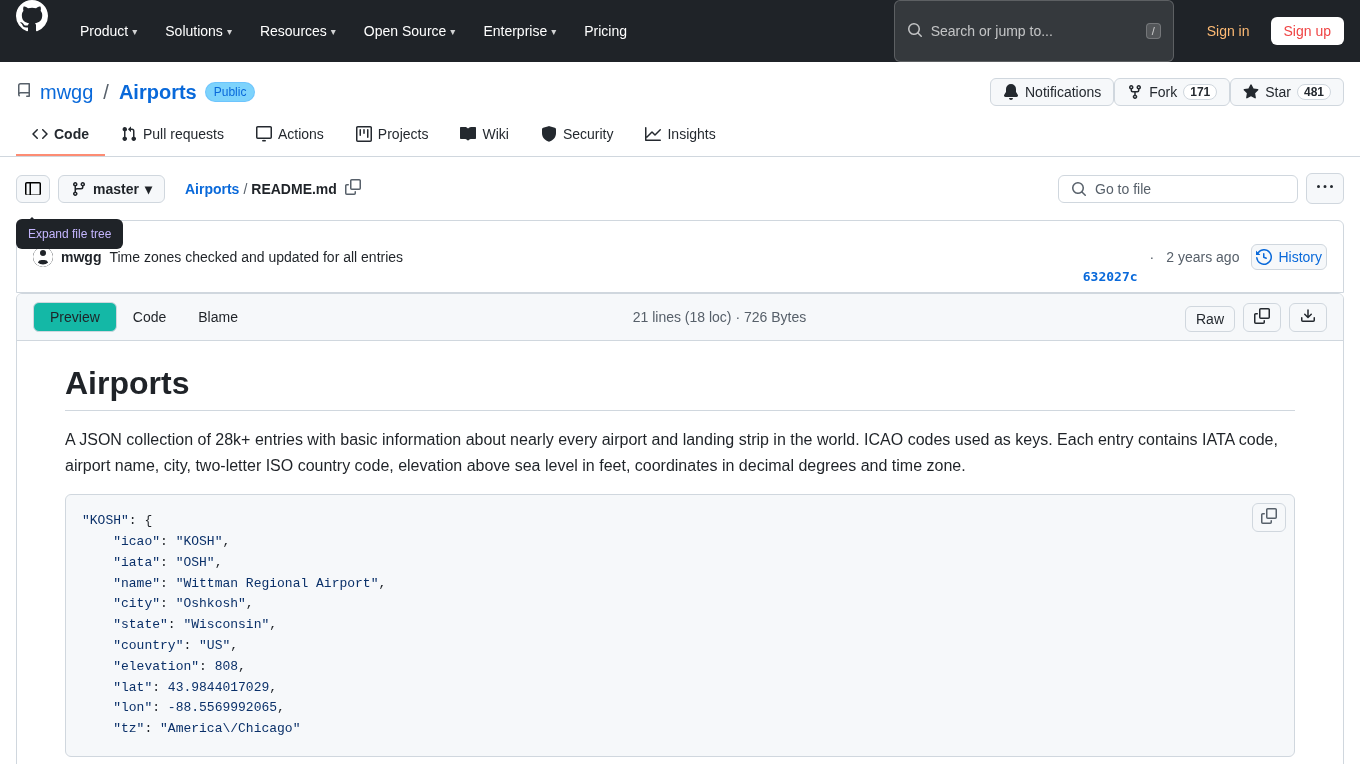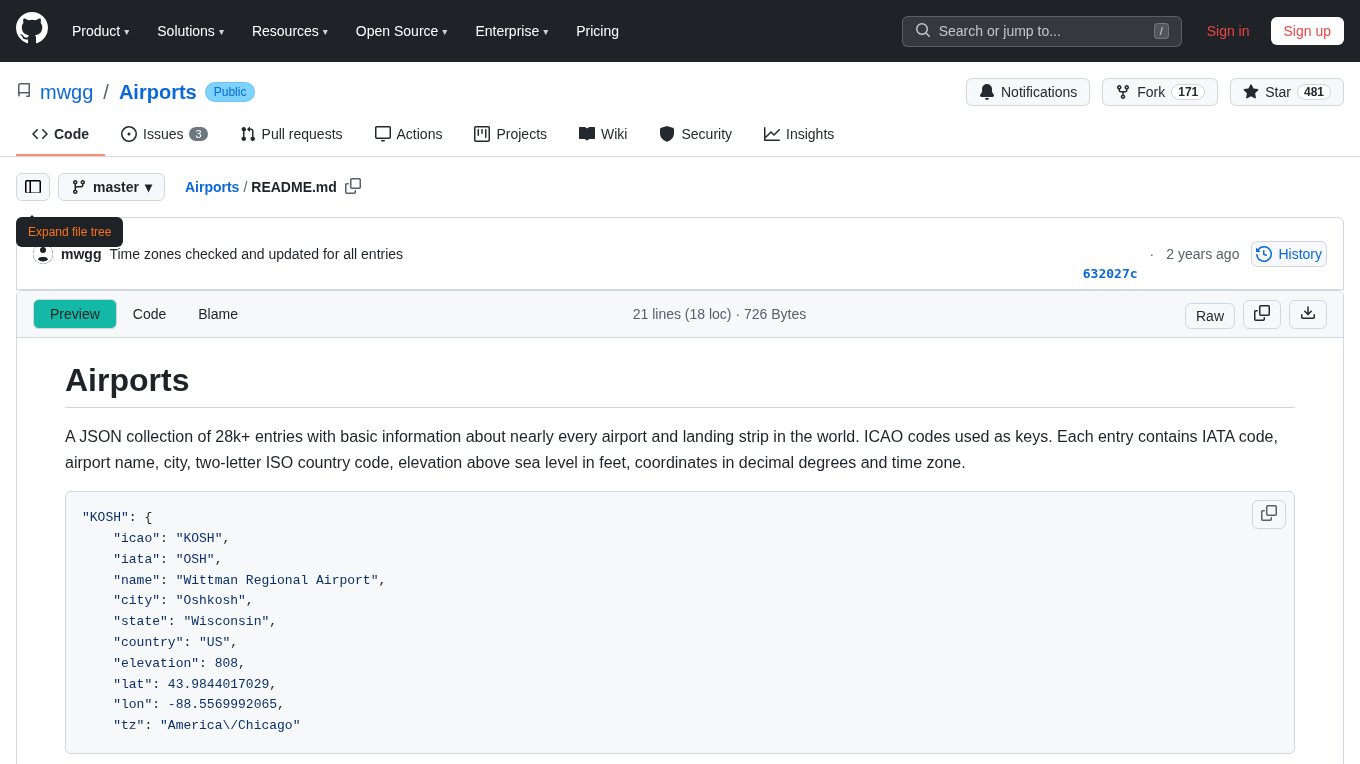--- a/index.html
+++ b/index.html
@@ -1,40 +1,40 @@
 <!DOCTYPE html>
 <html><head>
   <meta charset="utf-8">
   <style>
     * { box-sizing: border-box; margin: 0; padding: 0; }
     body { font-family: -apple-system, BlinkMacSystemFont, "Segoe UI", Helvetica, Arial, sans-serif; font-size: 14px; color: #1f2328; background: #fff; }
     
     
-    .header { background: #1f2328; height: 62px; display: flex; align-items: center; padding: 0 16px; gap: 12px; }
+    .header { background: #1f2328; height: 62px; display: flex; padding: 0 16px; gap: 20px; }
     .header-logo { color: #fff; font-size: 24px; cursor: pointer; flex-shrink: 0; }
     .header-nav { display: flex; align-items: center; gap: 4px; flex: 1; }
     .header-nav-item { color: #fff; padding: 8px 12px; font-size: 14px; font-weight: 500; cursor: pointer; border-radius: 6px; display: flex; align-items: center; gap: 4px; }
     .header-nav-item .chevron { font-size: 10px; opacity: 0.8; }
     .header-search { display: flex; align-items: center; background: rgba(255,255,255,0.1); border: 1px solid rgba(255,255,255,0.2); border-radius: 6px; padding: 5px 12px; gap: 8px; min-width: 280px; cursor: text; }
     .header-search-icon { color: rgba(255,255,255,0.7); }
     .header-search-text { color: rgba(255,255,255,0.7); font-size: 14px; flex: 1; }
     .header-search-kbd { background: rgba(255,255,255,0.15); border: 1px solid rgba(255,255,255,0.2); border-radius: 4px; padding: 1px 5px; color: rgba(255,255,255,0.7); font-size: 11px; }
     .header-actions { display: flex; align-items: center; gap: 8px; }
-    .btn-sign-in { color: #ef4444; padding: 5px 12px; font-size: 14px; cursor: pointer; border-radius: 6px; border: 1px solid transparent; }
+    .btn-sign-in { color: #fdba74; padding: 5px 12px; font-size: 14px; cursor: pointer; border-radius: 6px; border: 1px solid transparent; }
     .btn-sign-up { background: #fff; color: #ef4444; padding: 5px 12px; font-size: 14px; font-weight: 500; cursor: pointer; border-radius: 6px; border: 1px solid rgba(255,255,255,0.3); }
 
     
     .repo-header { background: #fff; border-bottom: 1px solid #d0d7de; padding: 16px 16px 0; }
     .repo-title { display: flex; align-items: center; gap: 8px; margin-bottom: 12px; }
     .repo-owner-icon { color: #57606a; }
     .repo-owner { color: #0969da; font-size: 20px; font-weight: 400; cursor: pointer; }
     .repo-sep { color: #57606a; font-size: 20px; margin: 0 2px; }
     .repo-name { color: #0969da; font-size: 20px; font-weight: 600; cursor: pointer; }
     .repo-badge { background: #7dd3fc; color: #0969da; border: 1px solid #54aeff66; border-radius: 20px; padding: 2px 8px; font-size: 12px; font-weight: 500; }
-    .repo-actions { margin-left: auto; display: flex; align-items: center; gap: 12px; }
+    .repo-actions { margin-left: auto; display: flex; align-items: center; gap: 0; }
     .repo-action-btn { display: flex; align-items: center; gap: 6px; padding: 5px 12px; font-size: 14px; border: 1px solid #d0d7de; border-radius: 6px; cursor: pointer; background: #f6f8fa; color: #24292f; font-weight: 500; }
     .repo-action-count { background: #fff; border: 1px solid #d0d7de; border-radius: 10px; padding: 0 6px; font-size: 12px; font-weight: 600; }
 
     
     .repo-nav { display: flex; align-items: center; gap: 0; overflow-x: auto; }
     .repo-nav-item { display: flex; align-items: center; gap: 6px; padding: 8px 16px 12px; font-size: 14px; cursor: pointer; color: #24292f; border-bottom: 2px solid transparent; white-space: nowrap; }
     .repo-nav-item.active { font-weight: 600; border-bottom-color: #fd8c73; }
     .repo-nav-item .badge { background: #6e7781; color: #fff; border-radius: 20px; padding: 1px 6px; font-size: 11px; }
 
     
@@ -82,21 +82,21 @@
     
     .code-block { background: #f6f8fa; border: 1px solid #d0d7de; border-radius: 6px; padding: 16px; font-family: "SFMono-Regular", Consolas, "Liberation Mono", Menlo, monospace; font-size: 13px; line-height: 1.6; overflow-x: auto; position: relative; margin-top: 16px; }
     .code-copy-btn { position: absolute; top: 8px; right: 8px; background: #f6f8fa; border: 1px solid #d0d7de; border-radius: 6px; padding: 4px 8px; cursor: pointer; color: #57606a; }
     .code-key { color: #0a3069; }
     .code-value-str { color: #0a3069; }
     .code-value-num { color: #0a3069; }
     .code-punct { color: #1f2328; }
     .tooltip-wrapper { position: relative; display: inline-block; }
 
     
-    .expand-tooltip { position: absolute; background: #1f2328; color: #f97316; padding: 8px 12px; border-radius: 6px; font-size: 12px; white-space: nowrap; top: 44px; left: 0; z-index: 100; }
+    .expand-tooltip { position: absolute; background: #1f2328; color: #c4b5fd; padding: 8px 12px; border-radius: 6px; font-size: 12px; white-space: nowrap; top: 44px; left: 0; z-index: 100; }
     .expand-tooltip::before { content: ''; position: absolute; top: -6px; left: 12px; border: 4px solid transparent; border-bottom-color: #1f2328; }
   </style>
 </head>
 <body>
 
 <header class="header">
   <div class="header-logo">
     <svg height="32" viewBox="0 0 16 16" width="32" fill="white">
       <path d="M8 0c4.42 0 8 3.58 8 8a8.013 8.013 0 0 1-5.45 7.59c-.4.08-.55-.17-.55-.38 0-.27.01-1.13.01-2.2 0-.75-.25-1.23-.54-1.48 1.78-.2 3.65-.88 3.65-3.95 0-.88-.31-1.59-.82-2.15.08-.2.36-1.02-.08-2.12 0 0-.67-.22-2.2.82-.64-.18-1.32-.27-2-.27-.68 0-1.36.09-2 .27-1.53-1.03-2.2-.82-2.2-.82-.44 1.1-.16 1.92-.08 2.12-.51.56-.82 1.28-.82 2.15 0 3.06 1.86 3.75 3.64 3.95-.23.2-.44.55-.51 1.07-.46.21-1.61.55-2.33-.66-.15-.24-.6-.83-1.23-.82-.67.01-.27.38.01.53.34.19.73.9.82 1.13.16.45.68 1.31 2.69.94 0 .67.01 1.3.01 1.49 0 .21-.15.45-.55.38A7.995 7.995 0 0 1 0 8c0-4.42 3.58-8 8-8Z"></path>
     </svg>
@@ -181,28 +181,20 @@
 
   <nav class="repo-nav">
     <div class="repo-nav-item active">
       <svg width="16" height="16" viewBox="0 0 16 16" fill="currentColor">
         <path d="m11.28 3.22 4.25 4.25a.75.75 0 0 1 0 1.06l-4.25 4.25a.749.749 0 0 1-1.275-.326.749.749 0 0 1 .215-.734L13.94 8l-3.72-3.72a.749.749 0 0 1 .326-1.275.749.749 0 0 1 .734.215Zm-6.56 0a.751.751 0 0 1 1.042.018.751.751 0 0 1 .018 1.042L2.06 8l3.72 3.72a.749.749 0 0 1-.326 1.275.749.749 0 0 1-.734-.215L.47 8.53a.75.75 0 0 1 0-1.06Z"></path>
       </svg>
       <span>Code</span>
     </div>
     <div class="repo-nav-item">
       <svg width="16" height="16" viewBox="0 0 16 16" fill="currentColor">
-        <path d="M8 9.5a1.5 1.5 0 1 0 0-3 1.5 1.5 0 0 0 0 3Z"></path>
-        <path d="M8 0a8 8 0 1 1 0 16A8 8 0 0 1 8 0ZM1.5 8a6.5 6.5 0 1 0 13 0 6.5 6.5 0 0 0-13 0Z"></path>
-      </svg>
-      <span>Issues</span>
-      <span class="badge">3</span>
-    </div>
-    <div class="repo-nav-item">
-      <svg width="16" height="16" viewBox="0 0 16 16" fill="currentColor">
         <path d="M1.5 3.25a2.25 2.25 0 1 1 3 2.122v5.256a2.251 2.251 0 1 1-1.5 0V5.372A2.25 2.25 0 0 1 1.5 3.25Zm5.677-.177L9.573.677A.25.25 0 0 1 10 .854V2.5h1A2.5 2.5 0 0 1 13.5 5v5.628a2.251 2.251 0 1 1-1.5 0V5a1 1 0 0 0-1-1h-1v1.646a.25.25 0 0 1-.427.177L7.177 3.427a.25.25 0 0 1 0-.354Z"></path>
       </svg>
       <span>Pull requests</span>
     </div>
     <div class="repo-nav-item">
       <svg width="16" height="16" viewBox="0 0 16 16" fill="currentColor">
         <path d="M0 1.75C0 .784.784 0 1.75 0h12.5C15.216 0 16 .784 16 1.75v9.5A1.75 1.75 0 0 1 14.25 13H8.06l.038 1.096h1.152a.75.75 0 0 1 0 1.5H6.75a.75.75 0 0 1 0-1.5h1.152l.038-1.096H1.75A1.75 1.75 0 0 1 0 11.25Zm1.75-.25a.25.25 0 0 0-.25.25v9.5c0 .138.112.25.25.25h12.5a.25.25 0 0 0 .25-.25v-9.5a.25.25 0 0 0-.25-.25Z"></path>
       </svg>
       <span>Actions</span>
     </div>
@@ -261,20 +253,33 @@
         <span class="breadcrumb-current">README.md</span>
         <button class="copy-icon-btn">
           <svg width="16" height="16" viewBox="0 0 16 16" fill="currentColor">
             <path d="M0 6.75C0 5.784.784 5 1.75 5h1.5a.75.75 0 0 1 0 1.5h-1.5a.25.25 0 0 0-.25.25v7.5c0 .138.112.25.25.25h7.5a.25.25 0 0 0 .25-.25v-1.5a.75.75 0 0 1 1.5 0v1.5A1.75 1.75 0 0 1 9.25 16h-7.5A1.75 1.75 0 0 1 0 14.25Z"></path>
             <path d="M5 1.75C5 .784 5.784 0 6.75 0h7.5C15.216 0 16 .784 16 1.75v7.5A1.75 1.75 0 0 1 14.25 11h-7.5A1.75 1.75 0 0 1 5 9.25Zm1.75-.25a.25.25 0 0 0-.25.25v7.5c0 .138.112.25.25.25h7.5a.25.25 0 0 0 .25-.25v-7.5a.25.25 0 0 0-.25-.25Z"></path>
           </svg>
         </button>
       </div>
     </div>
 
+    <div class="breadcrumb-right">
+      <div class="go-to-file">
+        <svg width="16" height="16" viewBox="0 0 16 16" fill="#57606a">
+          <path d="M10.68 11.74a6 6 0 0 1-7.922-8.982 6 6 0 0 1 8.982 7.922l3.04 3.04a.749.749 0 0 1-.326 1.275.749.749 0 0 1-.734-.215ZM11.5 7a4.499 4.499 0 1 0-8.997 0A4.499 4.499 0 0 0 11.5 7Z"></path>
+        </svg>
+        <span class="go-to-file-text">Go to file</span>
+      </div>
+      <button class="more-options-btn">
+        <svg width="16" height="16" viewBox="0 0 16 16" fill="currentColor">
+          <path d="M8 9a1.5 1.5 0 1 0 0-3 1.5 1.5 0 0 0 0 3ZM1.5 9a1.5 1.5 0 1 0 0-3 1.5 1.5 0 0 0 0 3Zm13 0a1.5 1.5 0 1 0 0-3 1.5 1.5 0 0 0 0 3Z"></path>
+        </svg>
+      </button>
+    </div>
   </div>
 
   <div class="commit-bar">
     <div class="commit-info">
       <div class="commit-avatar">
         <svg width="20" height="20" viewBox="0 0 20 20" fill="#fff">
           <path d="M10 0C4.477 0 0 4.477 0 10s4.477 10 10 10 10-4.477 10-10S15.523 0 10 0zm0 3a3 3 0 1 1 0 6 3 3 0 0 1 0-6zm0 14.5a7.5 7.5 0 0 1-5.196-2.077A4.5 4.5 0 0 1 9.5 13h1a4.5 4.5 0 0 1 4.696 2.423A7.5 7.5 0 0 1 10 17.5z"></path>
         </svg>
       </div>
       <span class="commit-author">mwgg</span>

